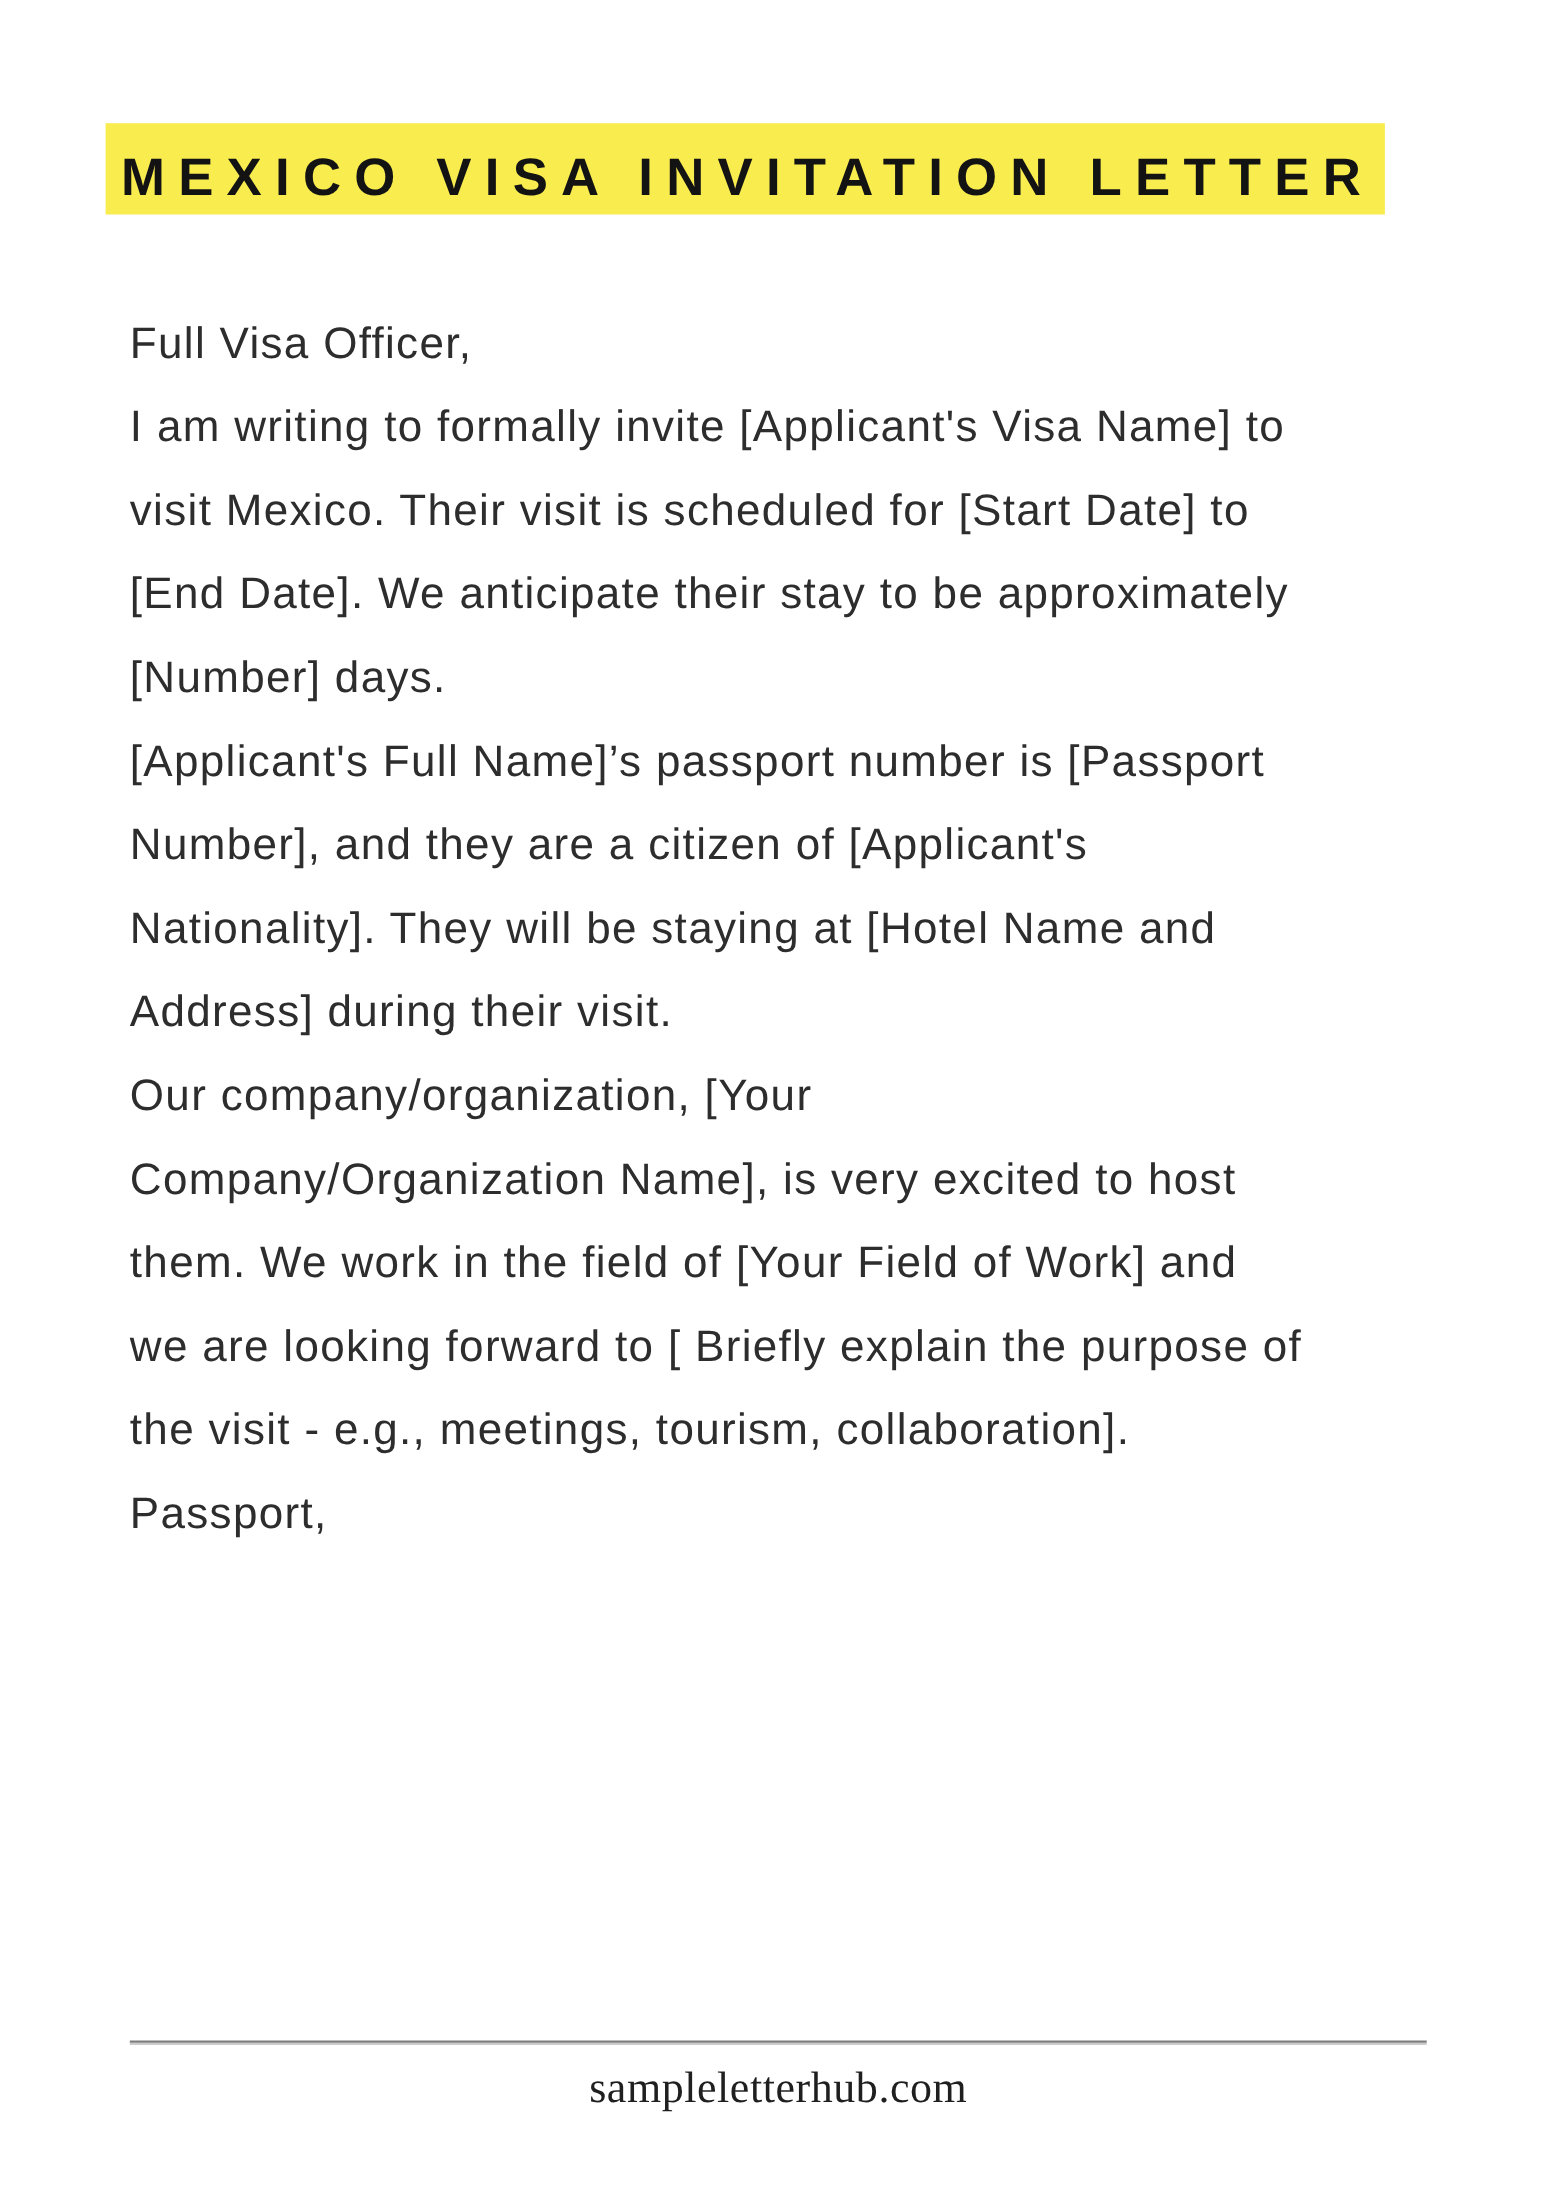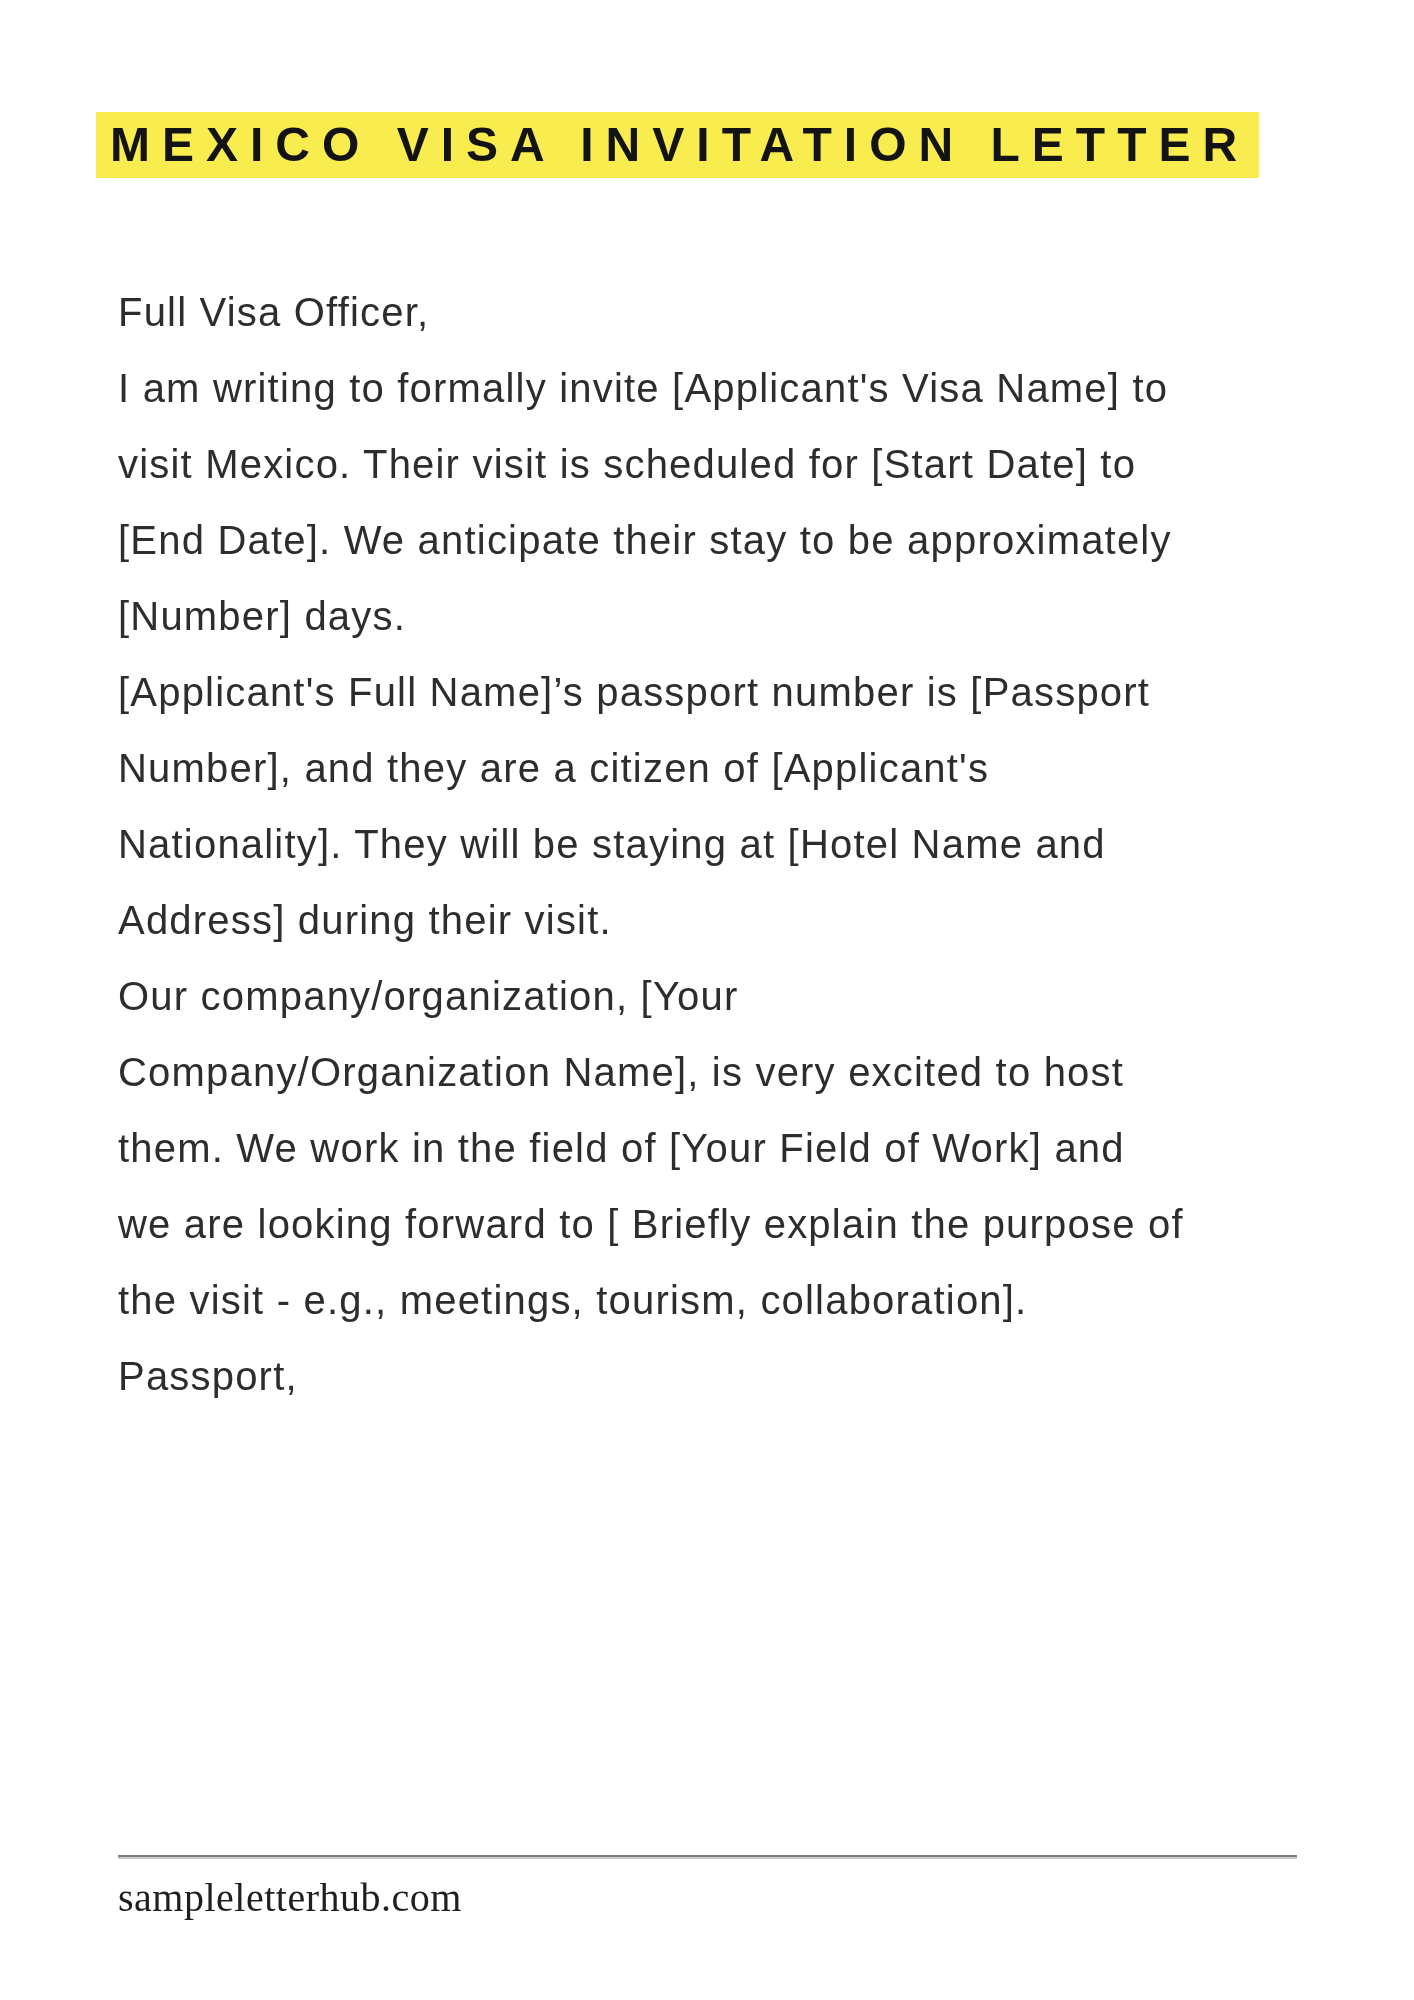--- a/index.html
+++ b/index.html
@@ -23,21 +23,21 @@
     top: 112px;
   }
   .title-highlight {
     display: inline-block;
     background: #F9EC4F;
     color: #131313;
     font-size: 48px;
     font-weight: 700;
     letter-spacing: 12px;
     line-height: 48px;
-    padding: 9px 10px 9px 14px;
+    padding: 26px 10px 9px 14px;
     white-space: nowrap;
   }
 
   
   .letter-body {
     position: absolute;
     left: 118px;
     top: 274px;
     width: 1286px;
     color: #2d2d2d;
@@ -65,21 +65,21 @@
     width: 1179px;
     height: 2px;
     background: #7d7d7d;
     box-shadow: 0 2px 0 #c9c9c9;
   }
   .footer-site {
     position: absolute;
     left: 118px;
     top: 1874px;
     width: 1179px;
-    text-align: left;
+    text-align: center;
     font-family: "Liberation Serif", serif;
     font-size: 40px;
     line-height: 48px;
     color: #1f1f1f;
     letter-spacing: 0.5px;
   }
 </style>
 </head>
 <body>
 

